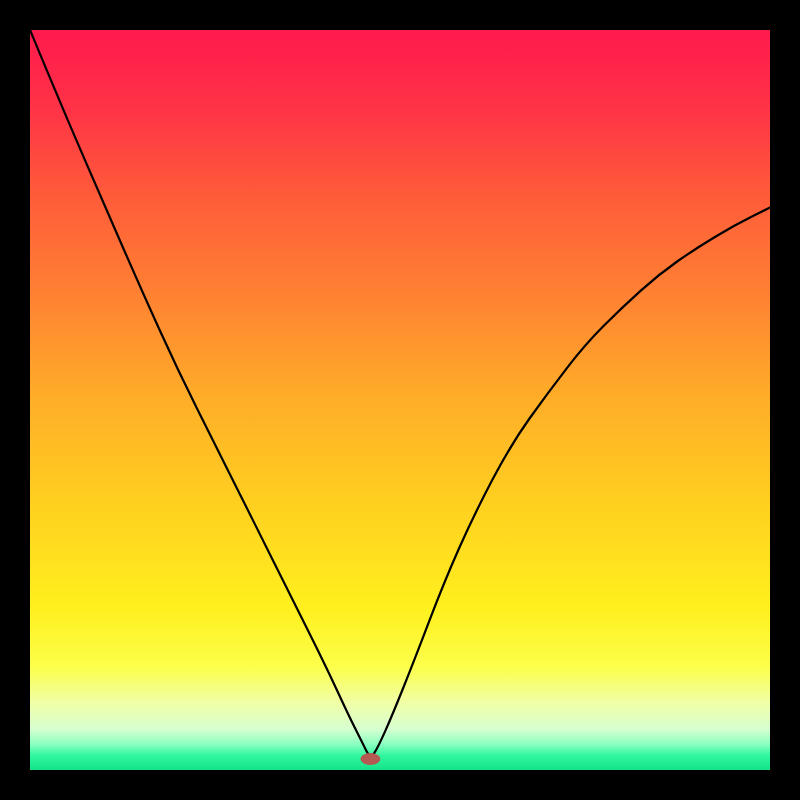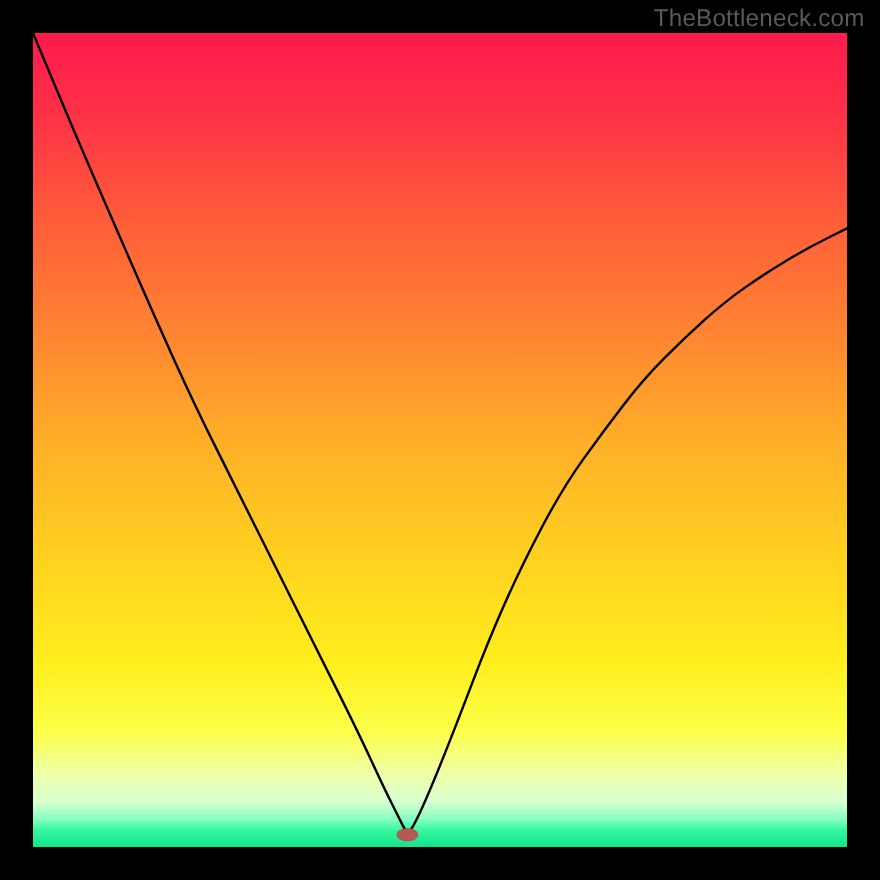--- a/index.html
+++ b/index.html
@@ -49,21 +49,20 @@
     left: 0;
     top: 0;
     width: 740px;
     height: 740px;
   }
 </style>
 </head>
 <body>
 
 <div class="frame">
-  <div class="watermark">TheBottleneck.com</div>
 
   <div class="plot">
     <svg class="gradient" viewBox="0 0 740 740" preserveAspectRatio="none">
       <defs>
         <linearGradient id="bg-grad" x1="0" y1="0" x2="0" y2="1">
             <stop offset="0.00%" stop-color="#ff1a4d"></stop>
             <stop offset="10.00%" stop-color="#ff3147"></stop>
             <stop offset="22.00%" stop-color="#ff5a3a"></stop>
             <stop offset="35.00%" stop-color="#ff7f33"></stop>
             <stop offset="50.00%" stop-color="#ffae28"></stop>

